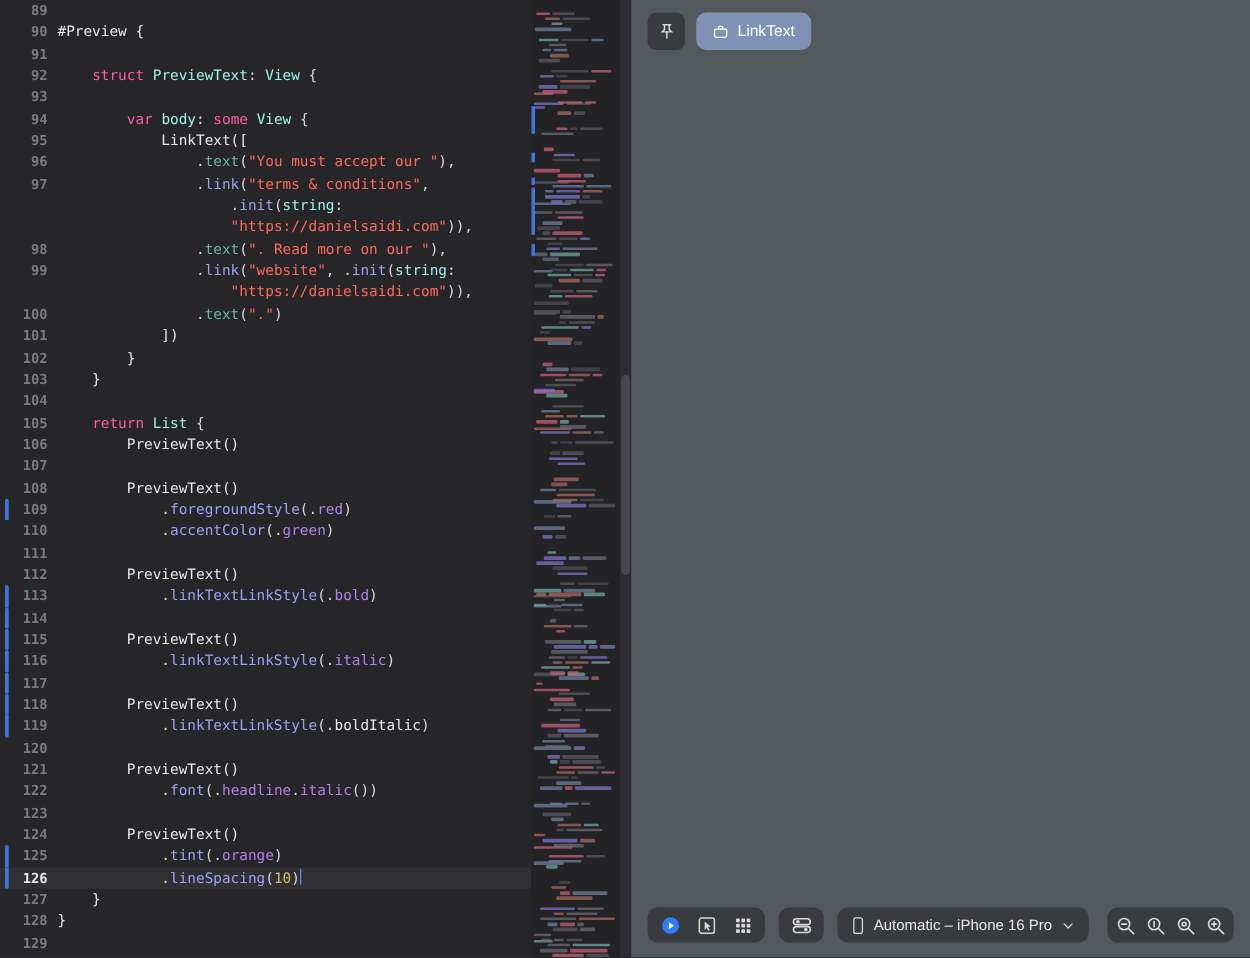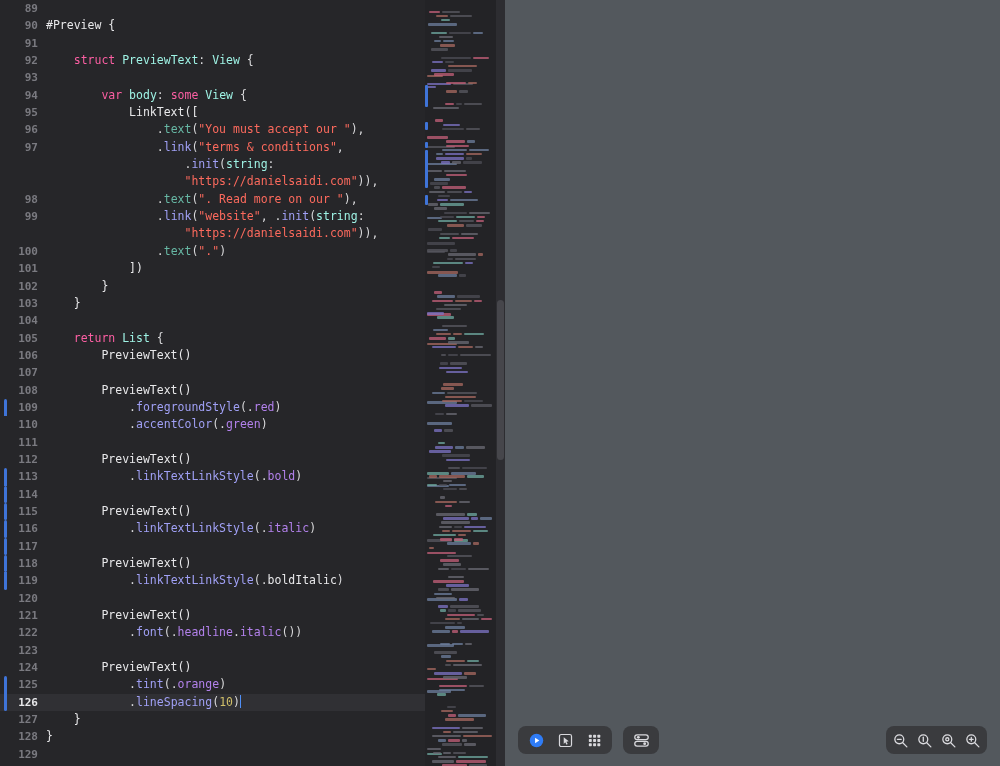--- a/index.html
+++ b/index.html
@@ -316,20 +316,40 @@
         <div class="mm-change" style="top: 150px; height: 38px;"></div>
         <div class="mm-change" style="top: 195px; height: 10px;"></div>
       </div>
     <div class="mm-scroll">
       <div class="mm-thumb" style="top:300px;height:160px;"></div>
     </div>
   </div>
 
   <div class="preview">
 
+    <div class="preview-top">
+      <div class="pin-btn">
+        <svg width="15" height="15" viewBox="0 0 24 24">
+          <g fill="none" stroke="#d9d9dd" stroke-width="1.9" stroke-linecap="round">
+            <path d="M7 3h10"></path>
+            <path d="M9 3v6l-3 3h12l-3-3V3"></path>
+            <path d="M12 12v8"></path>
+          </g>
+        </svg>
+      </div>
+      <div class="tab-chip">
+        <svg width="13" height="13" viewBox="0 0 24 24">
+          <g fill="none" stroke="#ffffff" stroke-width="1.9" stroke-linejoin="round">
+            <rect x="3" y="8" width="18" height="12" rx="2.5"></rect>
+            <path d="M9 8V6a2 2 0 0 1 2-2h2a2 2 0 0 1 2 2v2"></path>
+          </g>
+        </svg>
+        <span>LinkText</span>
+      </div>
+    </div>
 
     <div class="bottom-bar">
 
       <div class="seg">
         <div class="seg-btn">
           <svg width="17" height="17" viewBox="0 0 24 24">
             <circle cx="12" cy="12" r="9.5" fill="#2f7cf6"></circle>
             <path d="M10 8.2l6 3.8-6 3.8z" fill="#ffffff"></path>
           </svg>
         </div>
@@ -364,20 +384,29 @@
             <g fill="none" stroke="#d9d9dd" stroke-width="1.6">
               <rect x="3.5" y="5" width="17" height="6" rx="3"></rect>
               <rect x="3.5" y="13" width="17" height="6" rx="3"></rect>
             </g>
             <circle cx="8" cy="8" r="1.8" fill="#d9d9dd"></circle>
             <circle cx="16" cy="16" r="1.8" fill="#d9d9dd"></circle>
           </svg>
         </div>
       </div>
 
+      <div class="device-chip">
+        <svg width="11" height="15" viewBox="0 0 16 24">
+          <rect x="2.5" y="2" width="11" height="20" rx="2.6" fill="none" stroke="#d9d9dd" stroke-width="1.6"></rect>
+        </svg>
+        <span>Automatic – iPhone 16 Pro</span>
+        <svg width="11" height="11" viewBox="0 0 24 24">
+          <path d="M5 9l7 7 7-7" fill="none" stroke="#d9d9dd" stroke-width="2.3" stroke-linecap="round" stroke-linejoin="round"></path>
+        </svg>
+      </div>
 
       <div class="zoom-group">
         <svg width="17" height="17" viewBox="0 0 24 24">
           <g fill="none" stroke="#dcdce0" stroke-width="1.8" stroke-linecap="round">
             <circle cx="10.3" cy="10.3" r="6.3"></circle>
             <path d="M15.2 15.2L21 21"></path>
             <path d="M7.6 10.3h5.4"></path>
           </g>
         </svg>
         <svg width="17" height="17" viewBox="0 0 24 24">

